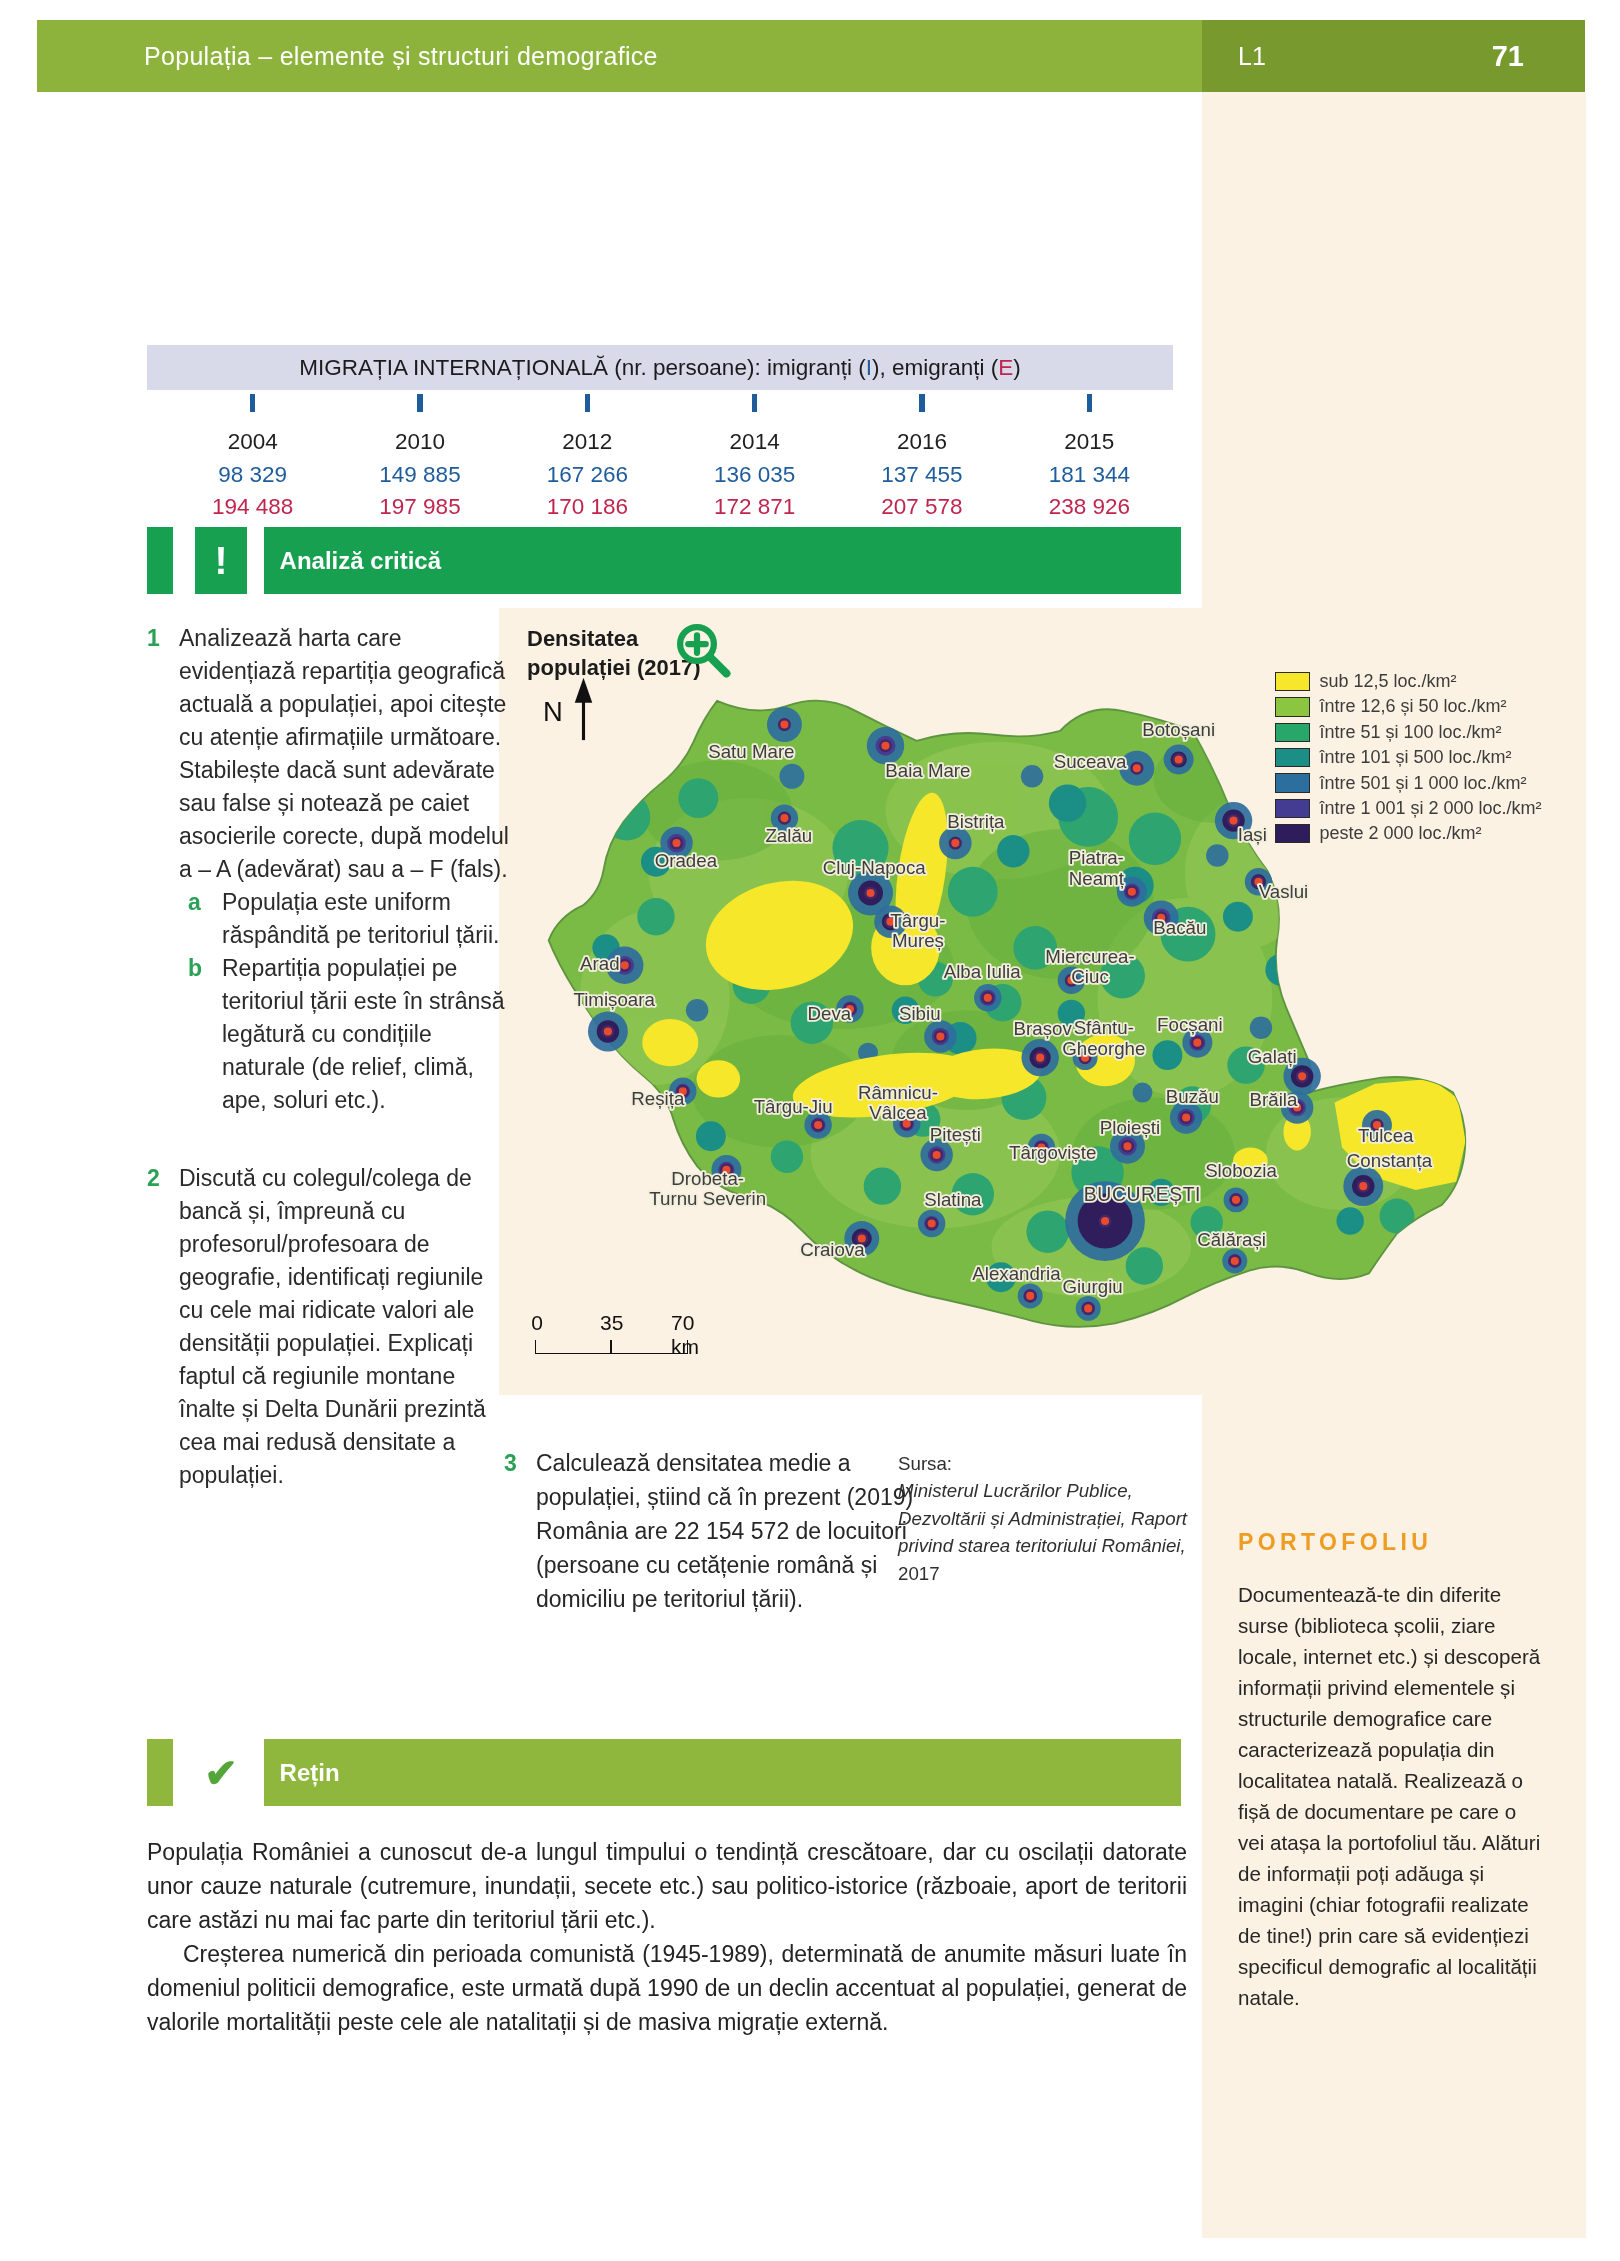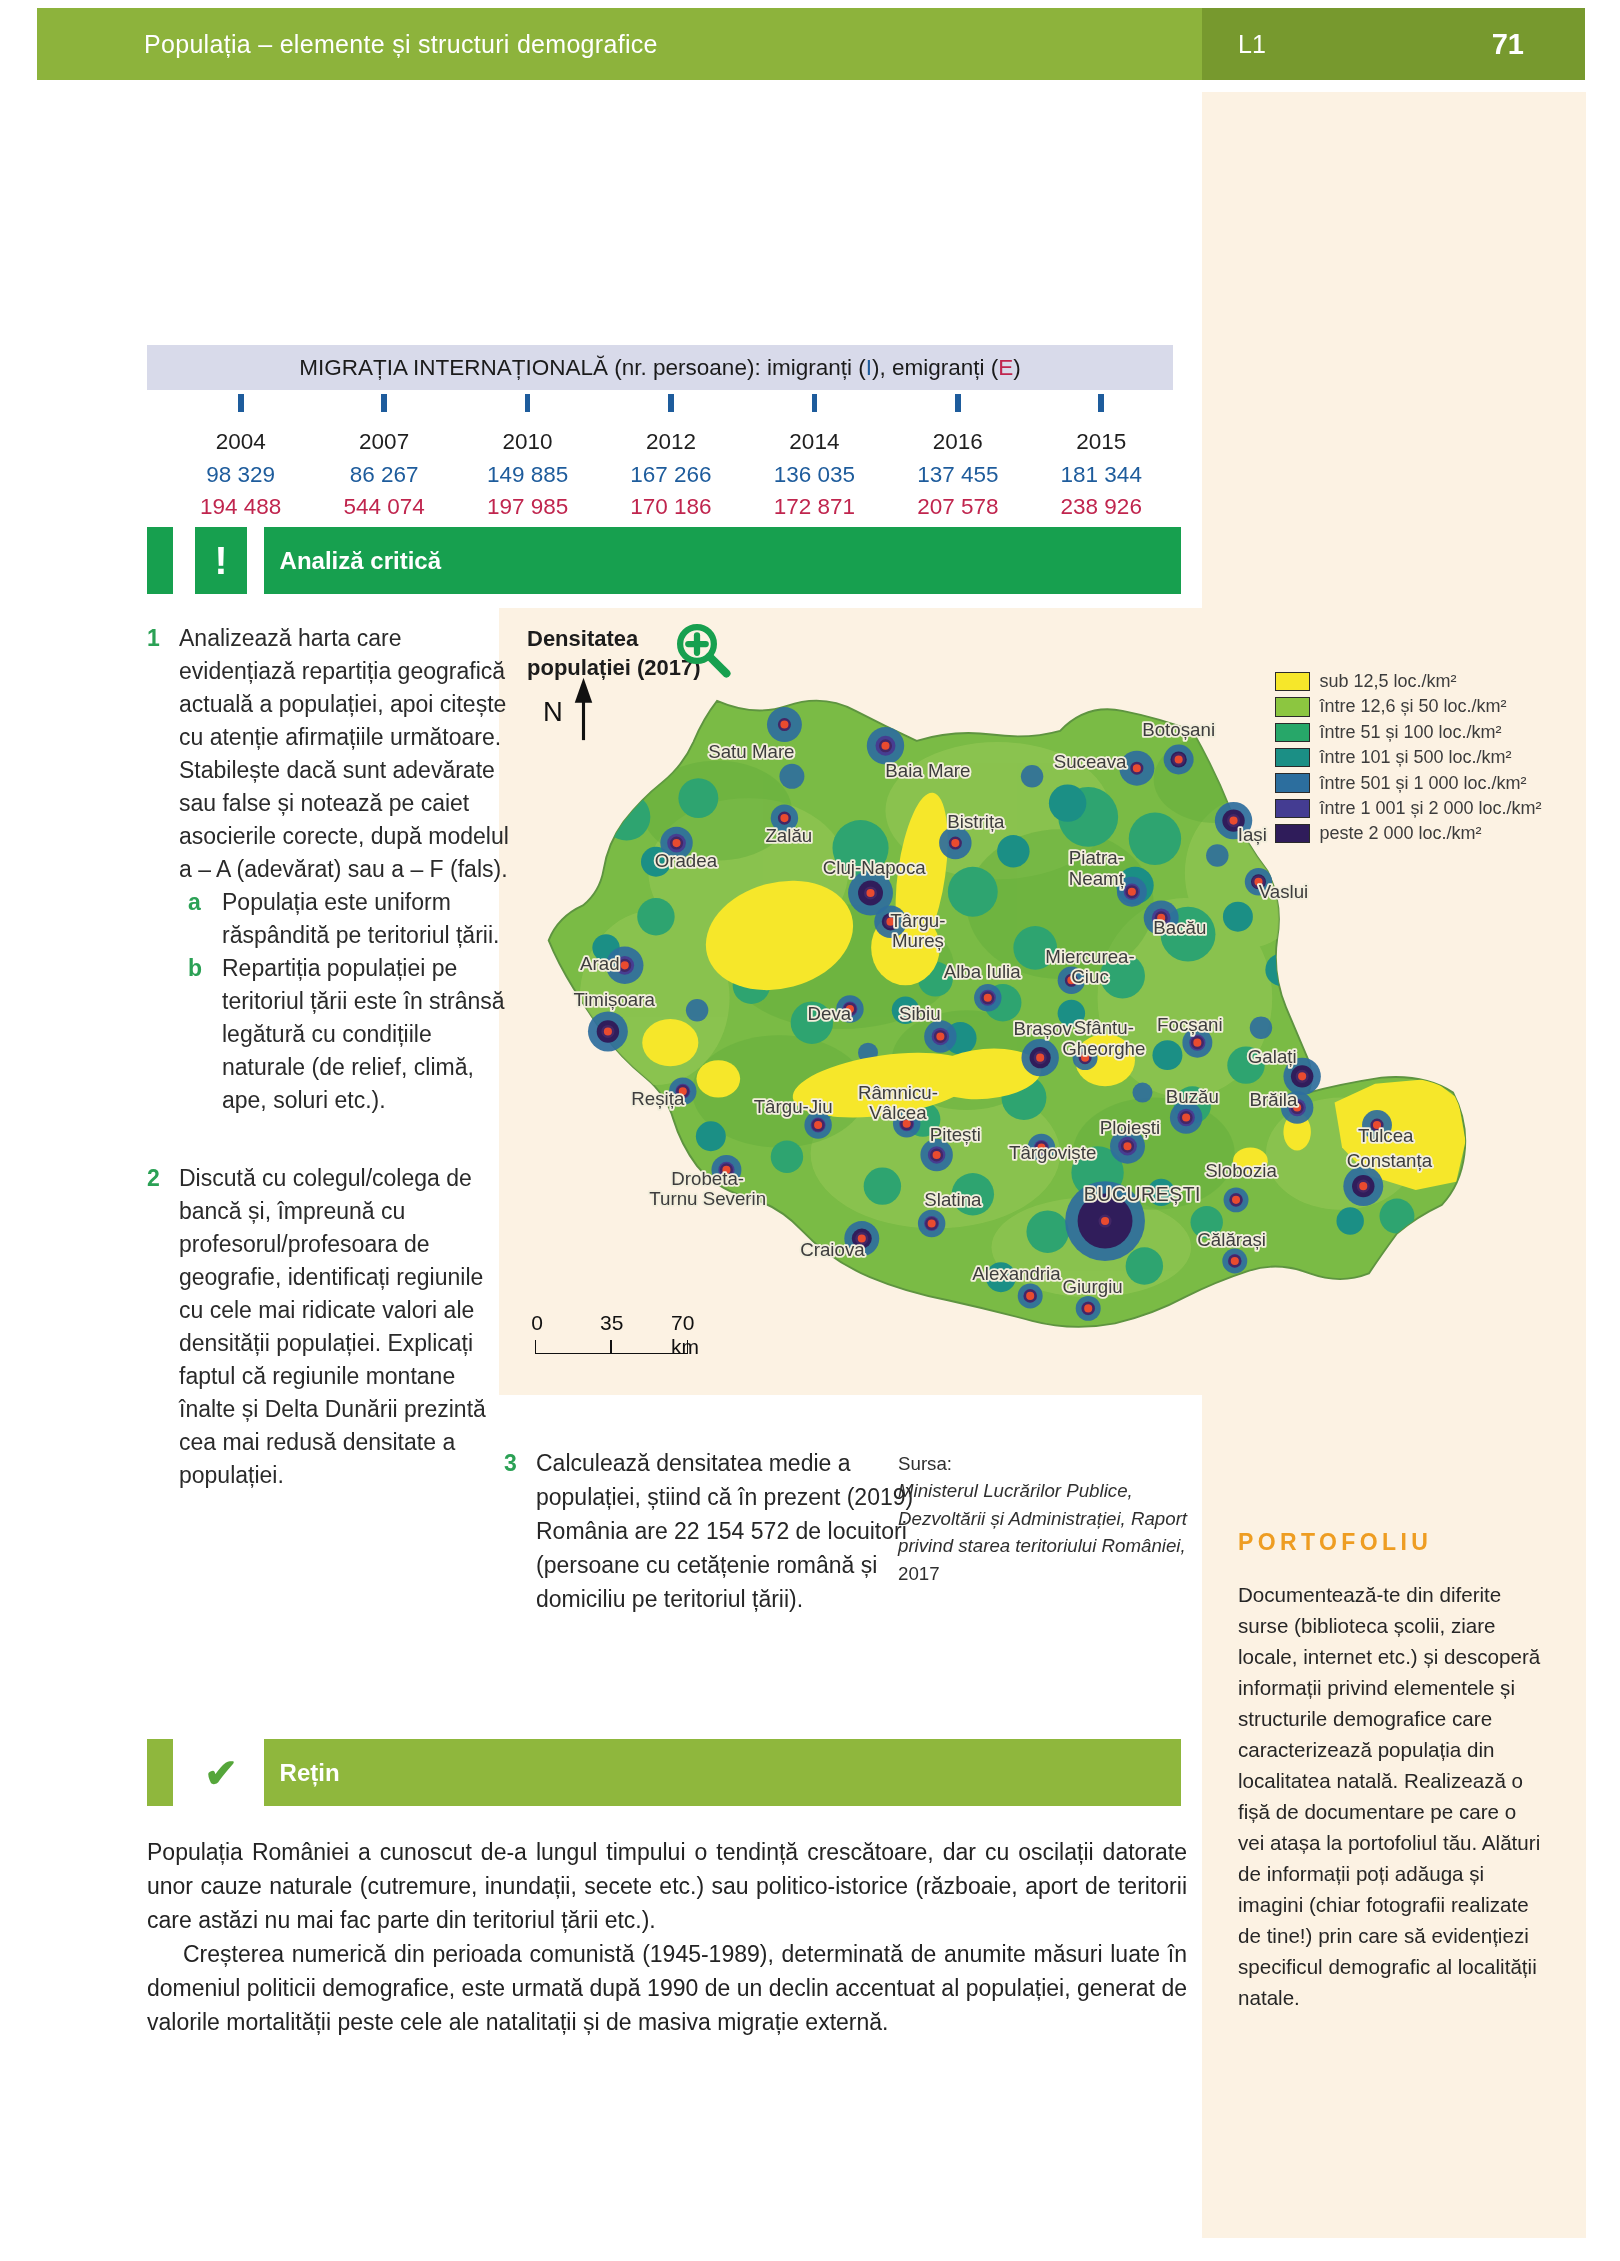--- a/index.html
+++ b/index.html
@@ -1,20 +1,20 @@
 <!DOCTYPE html>
 <html style="font-size:10px"><head>
 <meta charset="utf-8">
 <style>
   html,body{margin:0;padding:0;background:#ffffff;}
   body{width:1620px;height:2261px;position:relative;font-family:"Liberation Sans",sans-serif;color:#262626;}
   .abs{position:absolute;}
 
   
-  .header-bar{left:37px;top:8px;width:1548px;height:72px;display:flex;}
+  .header-bar{left:37px;top:20px;width:1548px;height:72px;display:flex;}
   .header-light{background:#8DB33C;width:1165px;height:100%;position:relative;}
   .header-dark{background:#77992E;flex:1;height:100%;position:relative;}
   .header-title{position:absolute;left:107px;top:50%;transform:translateY(-50%);color:#ffffff;font-size:25px;letter-spacing:0.3px;}
   .header-lesson{position:absolute;left:36px;top:50%;transform:translateY(-50%);color:#ffffff;font-size:25px;}
   .header-page{position:absolute;right:61px;top:50%;transform:translateY(-50%);color:#ffffff;font-size:29px;font-weight:bold;}
 
   
   .sidebar-cream{left:1202px;top:92px;width:384px;height:2146px;background:#FCF2E3;}
   .map-cream{left:499px;top:608px;width:703px;height:787px;background:#FCF2E3;}
 
@@ -107,26 +107,20 @@
         <span>), emigranți (</span>
         <span class="red">E</span>
         <span>)</span>
     </div>
     <div class="tl-cols">
         <div class="tl-col">
           <div class="tl-tick"></div>
           <div class="tl-year">2004</div>
           <div class="tl-imm">98 329</div>
           <div class="tl-emi">194 488</div>
-        </div>
-        <div class="tl-col">
-          <div class="tl-tick"></div>
-          <div class="tl-year">2007</div>
-          <div class="tl-imm">86 267</div>
-          <div class="tl-emi">544 074</div>
         </div>
         <div class="tl-col">
           <div class="tl-tick"></div>
           <div class="tl-year">2010</div>
           <div class="tl-imm">149 885</div>
           <div class="tl-emi">197 985</div>
         </div>
         <div class="tl-col">
           <div class="tl-tick"></div>
           <div class="tl-year">2012</div>

